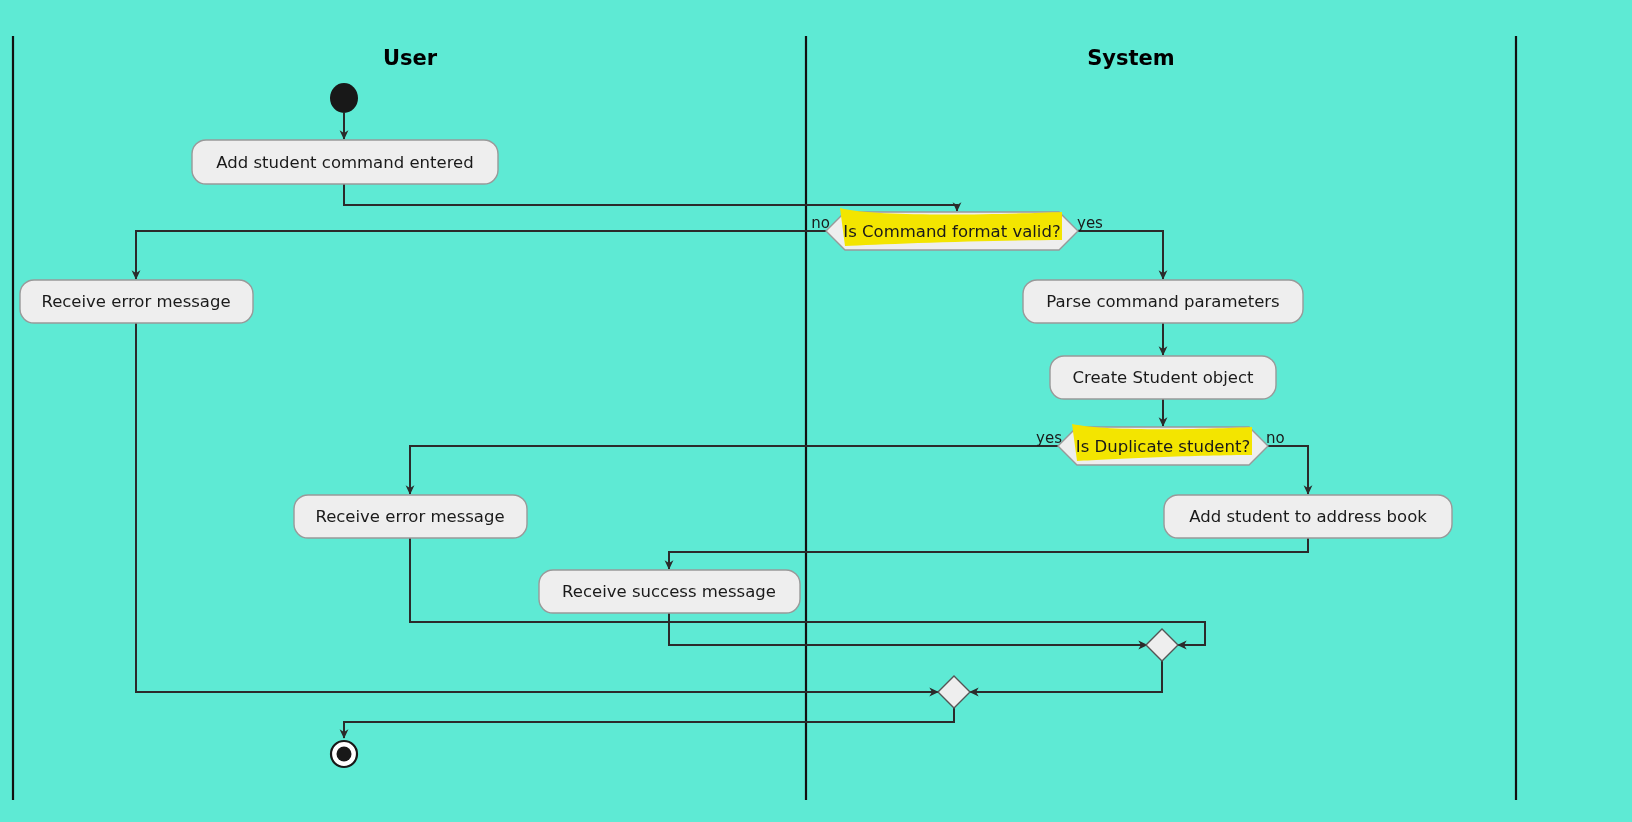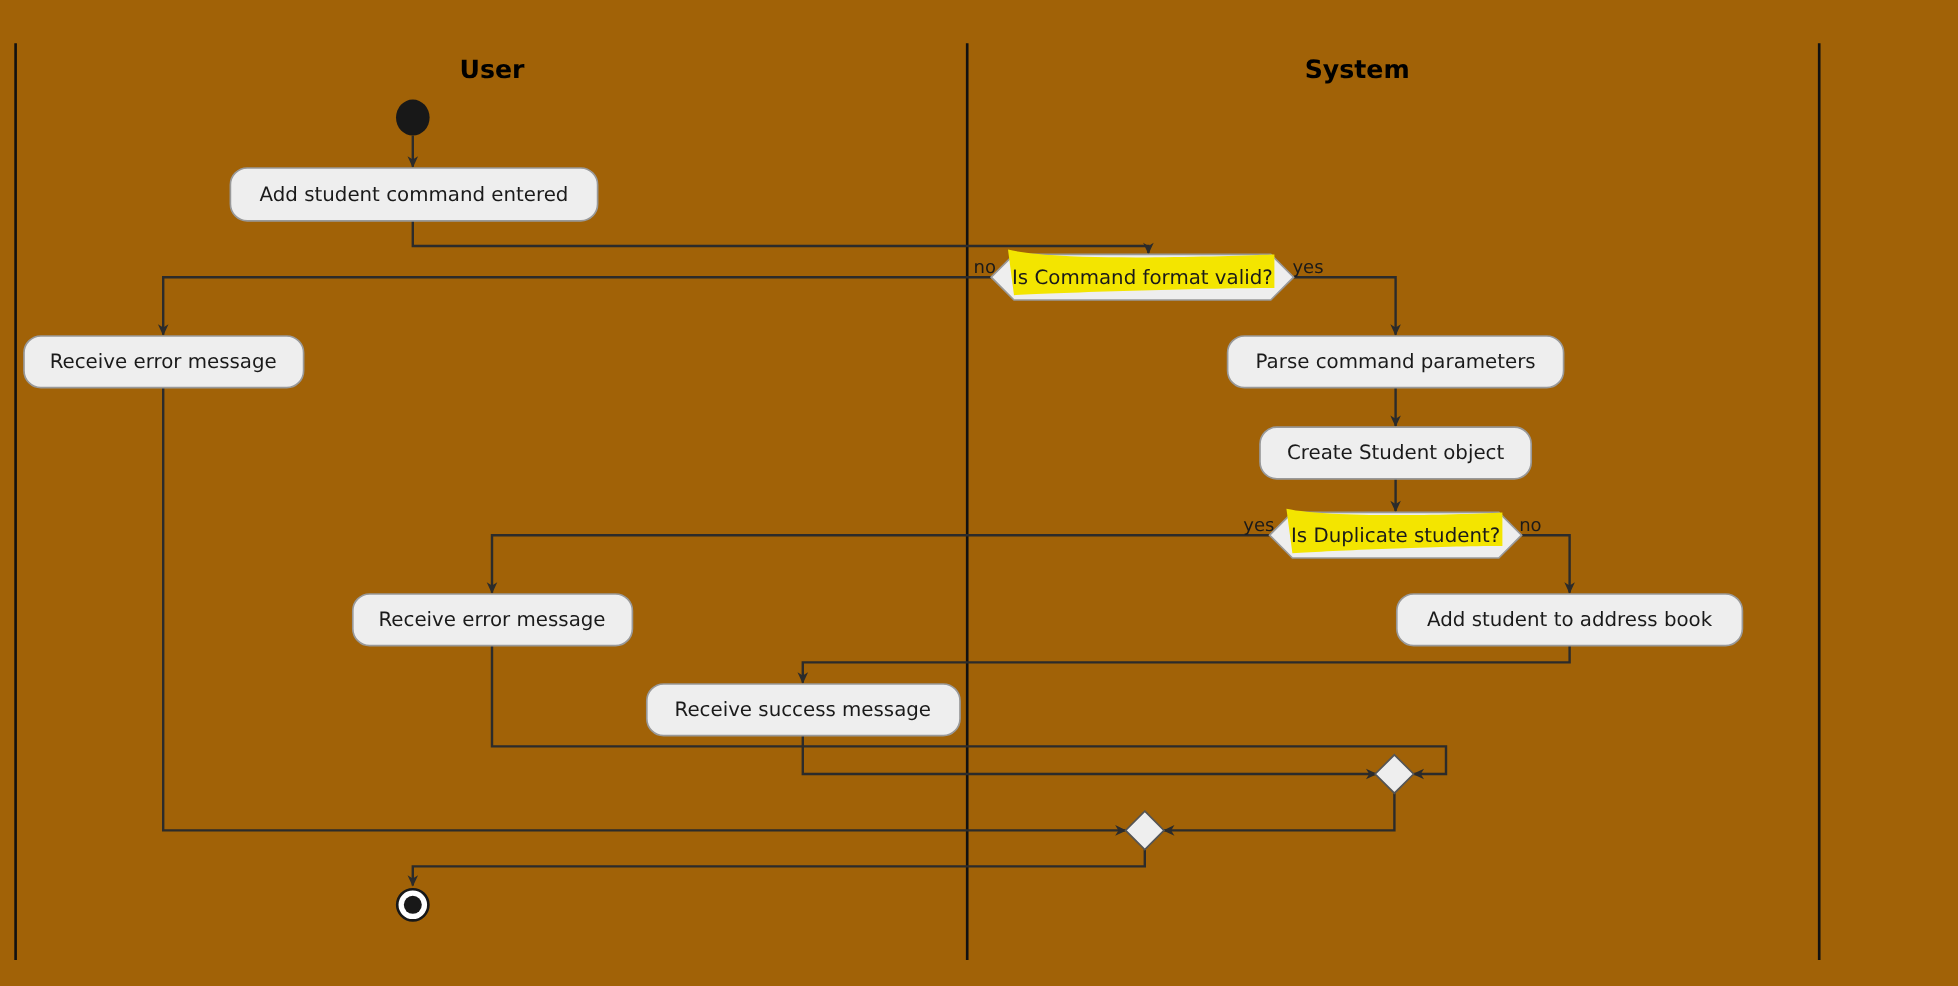--- a/index.html
+++ b/index.html
@@ -10,21 +10,21 @@
   body {
     width: 1632px;
     height: 822px;
     font-family: "DejaVu Sans", sans-serif;
     overflow: hidden;
   }
   #diagram-root {
     position: relative;
     width: 1632px;
     height: 822px;
-    background: #a16207;
+    background: #5eead4;
     text-decoration: underline;
   }
   svg.uml-canvas {
     display: block;
     width: 1632px;
     height: 822px;
   }
   .lane-title {
     font-family: "DejaVu Sans", sans-serif;
     font-size: 21px;

